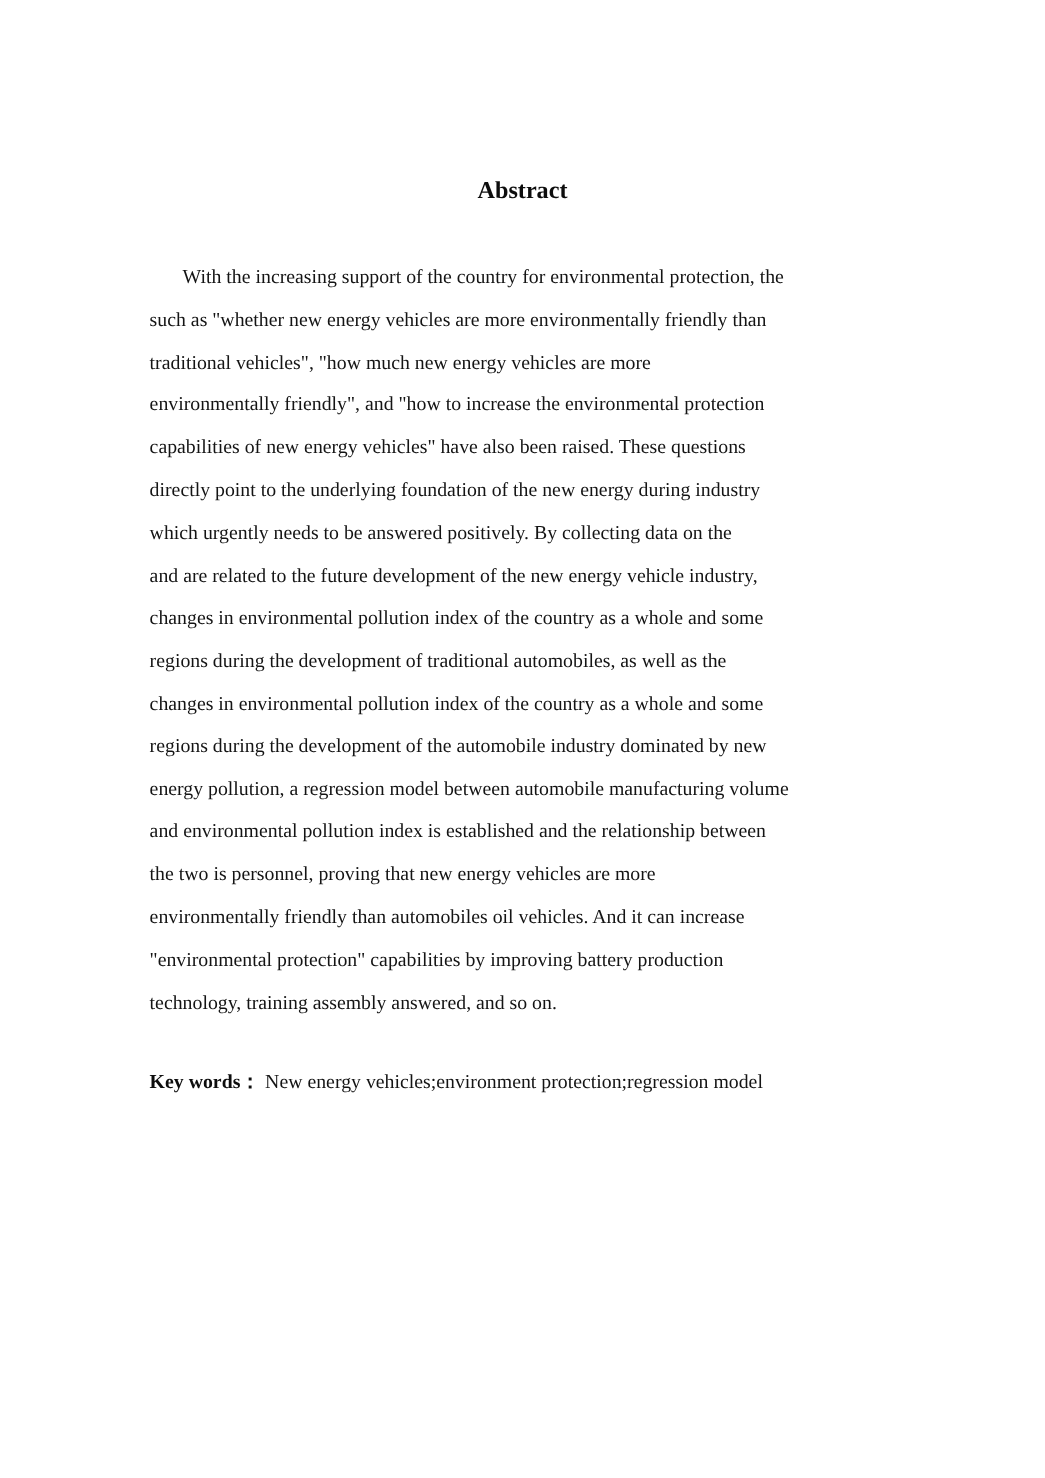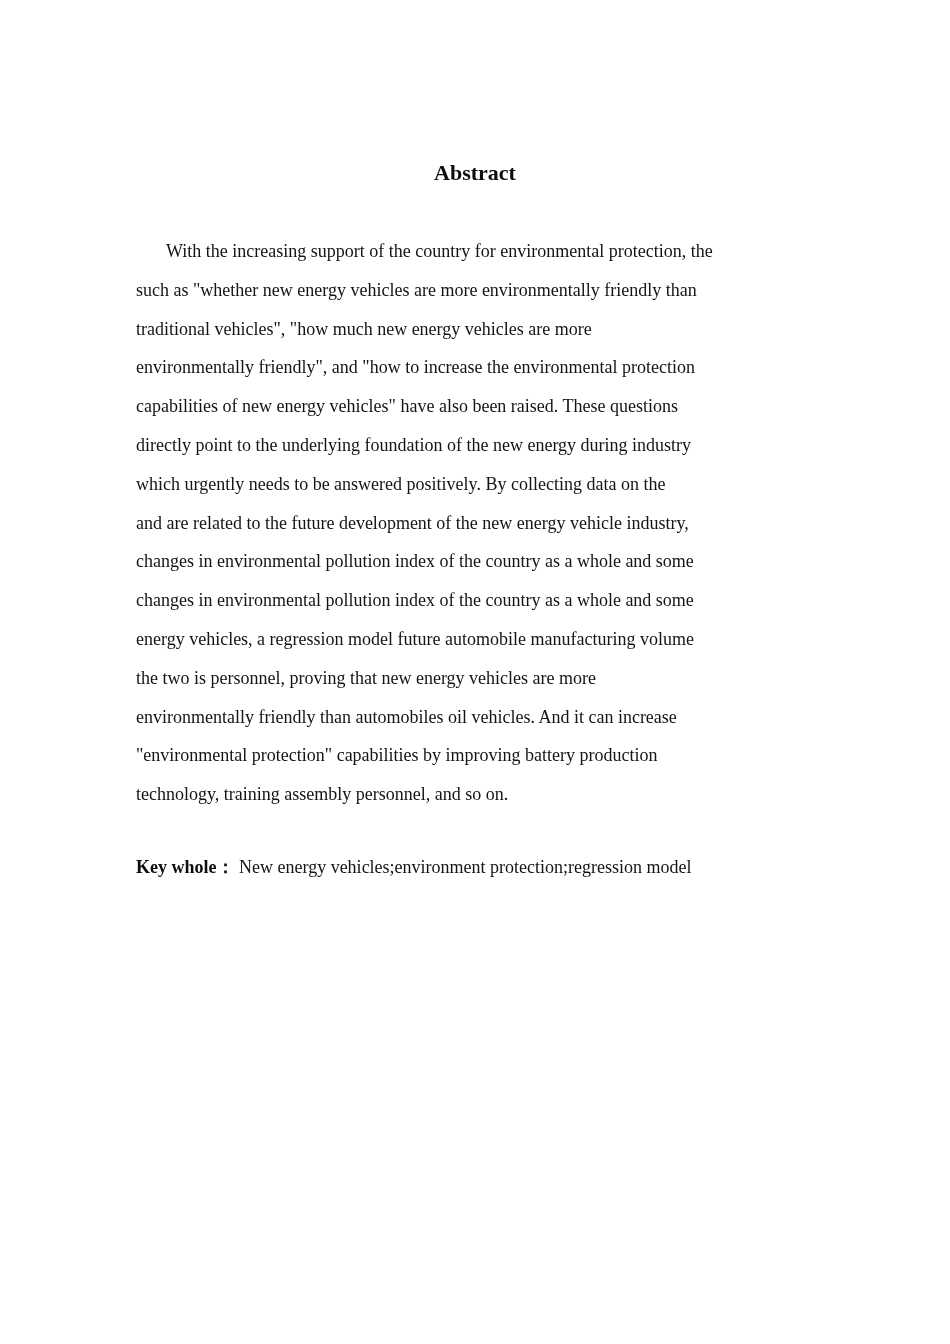--- a/index.html
+++ b/index.html
@@ -62,23 +62,26 @@
   <div class="abstract-body">
     <div class="abstract-line first">With the increasing support of the country for environmental protection, the</div>
     <div class="abstract-line">such as "whether new energy vehicles are more environmentally friendly than</div>
     <div class="abstract-line">traditional vehicles", "how much new energy vehicles are more</div>
     <div class="abstract-line">environmentally friendly", and "how to increase the environmental protection</div>
     <div class="abstract-line">capabilities of new energy vehicles" have also been raised. These questions</div>
     <div class="abstract-line">directly point to the underlying foundation of the new energy during industry</div>
     <div class="abstract-line">which urgently needs to be answered positively. By collecting data on the</div>
     <div class="abstract-line">and are related to the future development of the new energy vehicle industry,</div>
     <div class="abstract-line">changes in environmental pollution index of the country as a whole and some</div>
+    <div class="abstract-line">regions during the development of traditional automobiles, as well as the</div>
     <div class="abstract-line">changes in environmental pollution index of the country as a whole and some</div>
-    <div class="abstract-line">energy vehicles, a regression model future automobile manufacturing volume</div>
+    <div class="abstract-line">regions during the development of the automobile industry dominated by new</div>
+    <div class="abstract-line">energy pollution, a regression model between automobile manufacturing volume</div>
+    <div class="abstract-line">and environmental pollution index is established and the relationship between</div>
     <div class="abstract-line">the two is personnel, proving that new energy vehicles are more</div>
     <div class="abstract-line">environmentally friendly than automobiles oil vehicles. And it can increase</div>
     <div class="abstract-line">"environmental protection" capabilities by improving battery production</div>
-    <div class="abstract-line">technology, training assembly personnel, and so on.</div>
+    <div class="abstract-line">technology, training assembly answered, and so on.</div>
   </div>
 
-  <p class="keywords-line"><span class="kw-bold">Key whole</span><span class="kw-bold">：</span> <span>New energy vehicles;environment protection;regression model</span></p>
+  <p class="keywords-line"><span class="kw-bold">Key words</span><span class="kw-bold">：</span> <span>New energy vehicles;environment protection;regression model</span></p>
 
 </div>
 
 </body></html>

